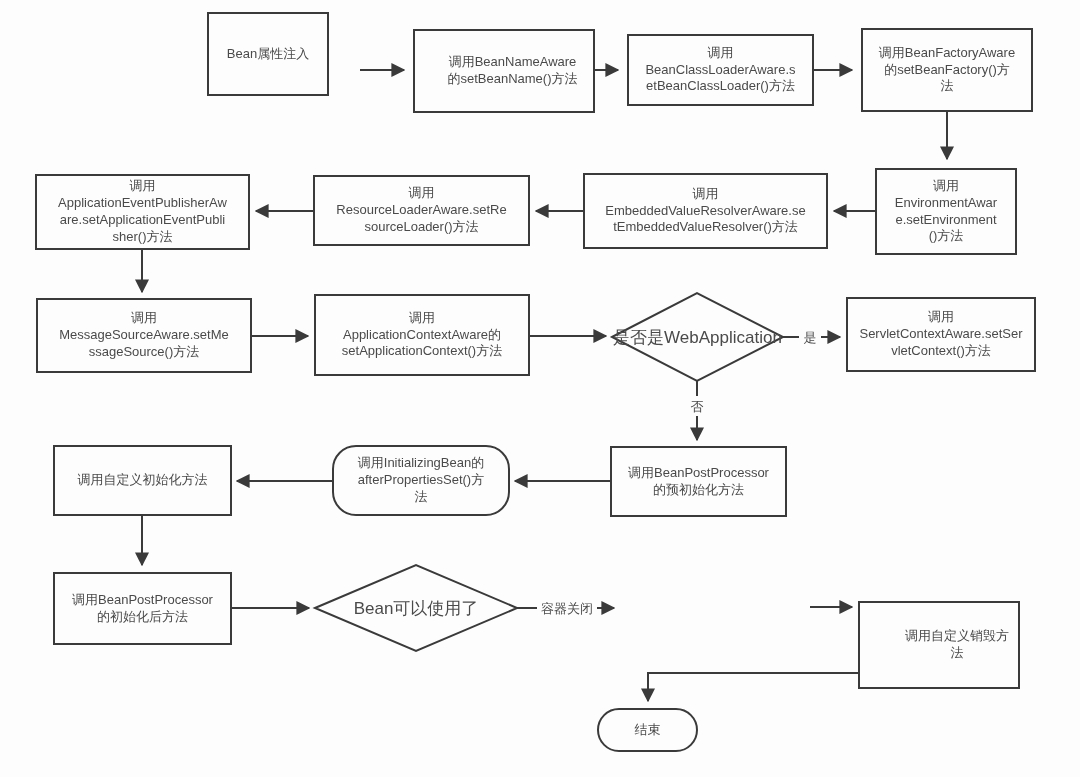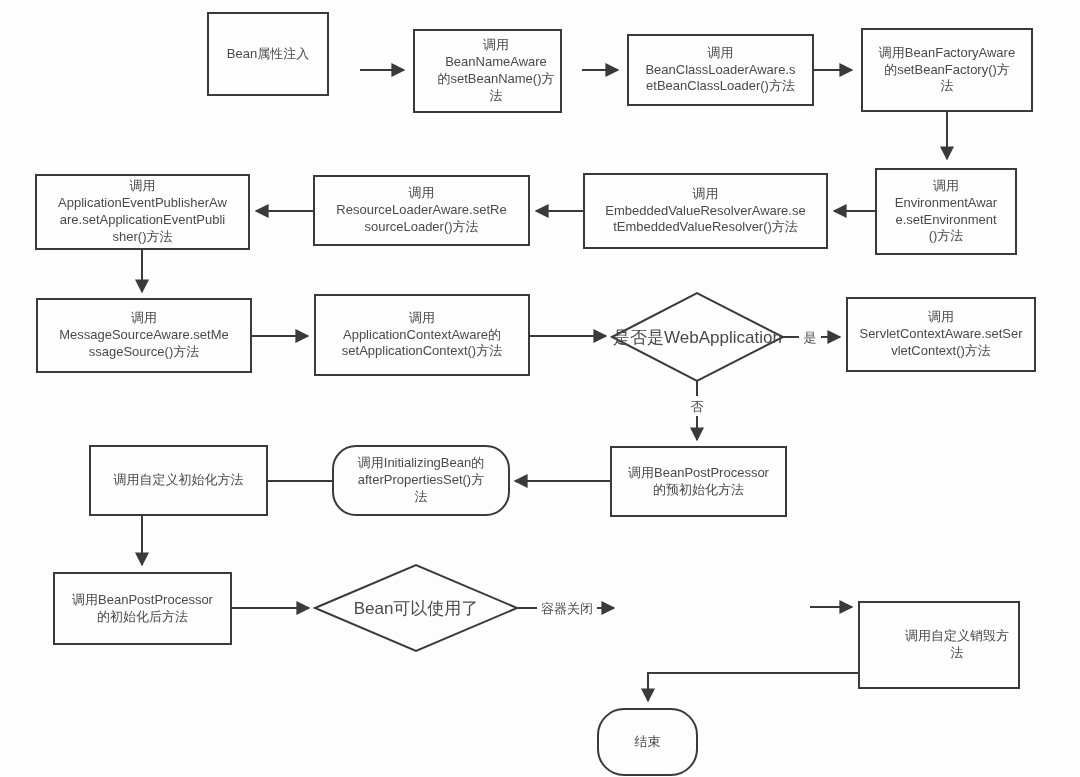--- a/index.html
+++ b/index.html
@@ -104,21 +104,21 @@
     <line x1="517" y1="608" x2="614" y2="608" stroke="#3a3a3a" stroke-width="2" marker-end="url(#arrow)"></line>
     <line x1="810" y1="607" x2="852" y2="607" stroke="#3a3a3a" stroke-width="2" marker-end="url(#arrow)"></line>
 
     <polyline points="941,648 941,673 648,673 648,701" fill="none" stroke="#3a3a3a" stroke-width="2" marker-end="url(#arrow)"></polyline>
 
     <polygon points="612,337 697,293 783,337 697,381" fill="#fdfdfd" stroke="#3a3a3a" stroke-width="2"></polygon>
     <polygon points="315,608 416,565 517,608 416,651" fill="#fdfdfd" stroke="#3a3a3a" stroke-width="2"></polygon>
   </svg>
 
   <div class="node" style="left:207px;top:12px;width:122px;height:84px;">Bean属性注入</div>
-  <div class="node" style="left:413px;top:29px;width:149px;height:84px;padding-left:20px;">调用BeanNameAware
+  <div class="node" style="left:413px;top:29px;width:182px;height:84px;padding-left:20px;">调用BeanNameAware
 的setBeanName()方法</div>
   <div class="node" style="left:627px;top:34px;width:187px;height:72px;">调用
 BeanClassLoaderAware.s
 etBeanClassLoader()方法</div>
   <div class="node" style="left:861px;top:28px;width:172px;height:84px;">调用BeanFactoryAware
 的setBeanFactory()方
 法</div>
 
   <div class="node" style="left:875px;top:168px;width:142px;height:87px;">调用
 EnvironmentAwar
@@ -144,26 +144,26 @@
   <div class="diamond-label" style="left:612px;top:293px;width:171px;height:88px;">是否是WebApplication</div>
   <div class="node" style="left:846px;top:297px;width:190px;height:75px;">调用
 ServletContextAware.setSer
 vletContext()方法</div>
 
   <div class="node" style="left:610px;top:446px;width:177px;height:71px;">调用BeanPostProcessor
 的预初始化方法</div>
   <div class="node" style="left:332px;top:445px;width:178px;height:71px;border-radius:24px;">调用InitializingBean的
 afterPropertiesSet()方
 法</div>
-  <div class="node" style="left:53px;top:445px;width:179px;height:71px;margin-left:36px;">调用自定义初始化方法</div>
+  <div class="node" style="left:53px;top:445px;width:179px;height:71px;">调用自定义初始化方法</div>
 
   <div class="node" style="left:53px;top:572px;width:179px;height:73px;">调用BeanPostProcessor
 的初始化后方法</div>
   <div class="diamond-label" style="left:315px;top:565px;width:202px;height:86px;">Bean可以使用了</div>
   <div class="node" style="left:858px;top:601px;width:162px;height:88px;padding-left:39px;">调用自定义销毁方法</div>
 
-  <div class="node terminal" style="left:597px;top:708px;width:101px;height:68px;">结束</div>
+  <div class="node terminal" style="left:597px;top:708px;width:101px;height:44px;">结束</div>
 
   <div class="edge-label" style="left:799px;top:327px;width:22px;height:20px;">是</div>
   <div class="edge-label" style="left:686px;top:396px;width:22px;height:20px;">否</div>
   <div class="edge-label" style="left:537px;top:598px;width:60px;height:20px;">容器关闭</div>
 
 </div>
 
 </body></html>

